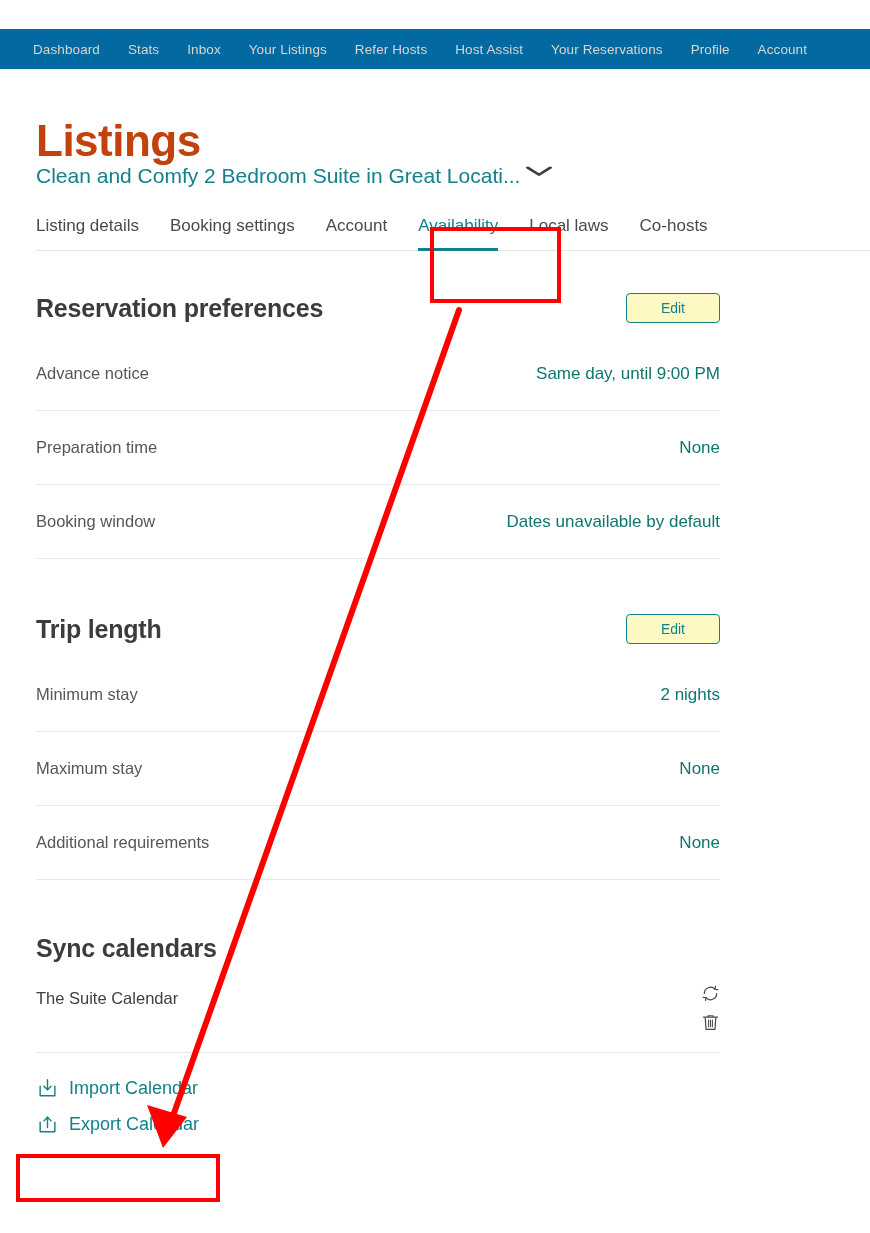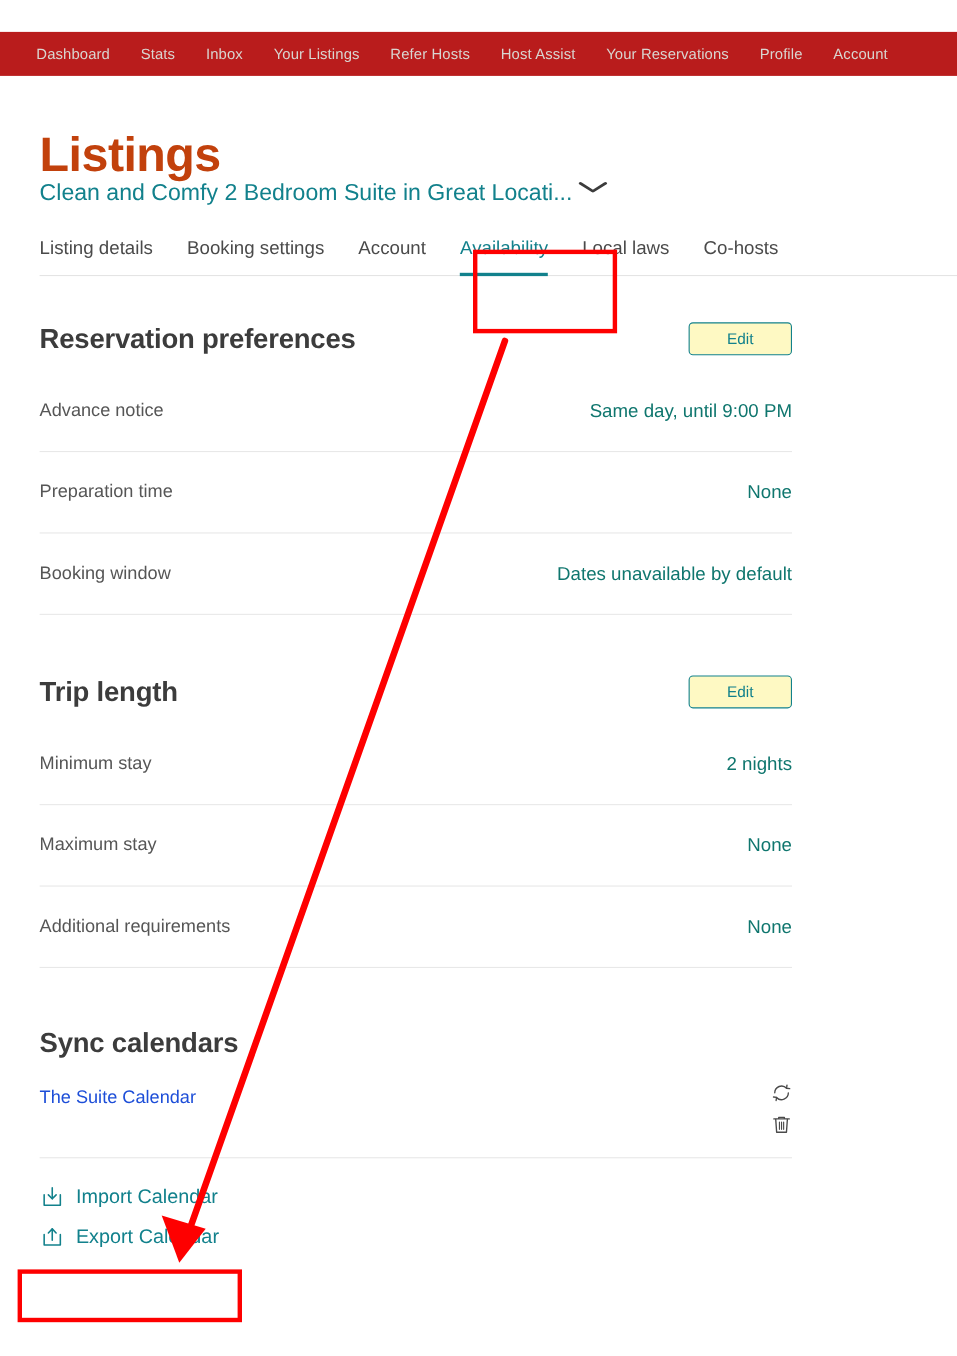--- a/index.html
+++ b/index.html
@@ -22,21 +22,21 @@
     top: 0; left: 0;
     width: 870px; height: 29px;
     background: #ffffff;
   }
 
   
   .global-nav {
     position: absolute;
     top: 29px; left: 0;
     width: 870px; height: 40px;
-    background: #b91c1c;
+    background: #0369a1;
     display: flex;
     align-items: center;
     padding-left: 33px;
     box-sizing: border-box;
   }
   .nav-item {
     color: #d9d5d0;
     font-size: 13.5px;
     margin-right: 28px;
     white-space: nowrap;
@@ -163,21 +163,21 @@
     display: flex;
     align-items: flex-start;
     justify-content: space-between;
     width: 684px;
     margin-top: 20px;
     border-bottom: 1px solid #e8e8e8;
     padding-bottom: 20px;
   }
   .sync-name {
     font-size: 16.5px;
-    color: #1d4ed8;
+    color: #404040;
     padding-top: 6px;
   }
   .sync-icons {
     display: flex;
     flex-direction: column;
     align-items: center;
     gap: 9px;
   }
   .icon-btn {
     width: 20px; height: 20px;

